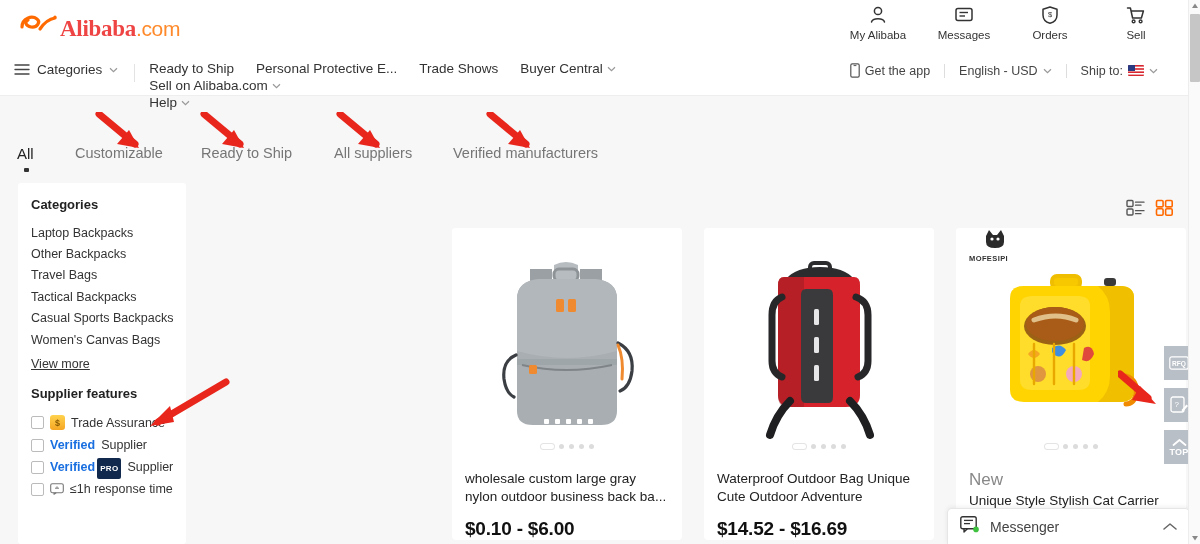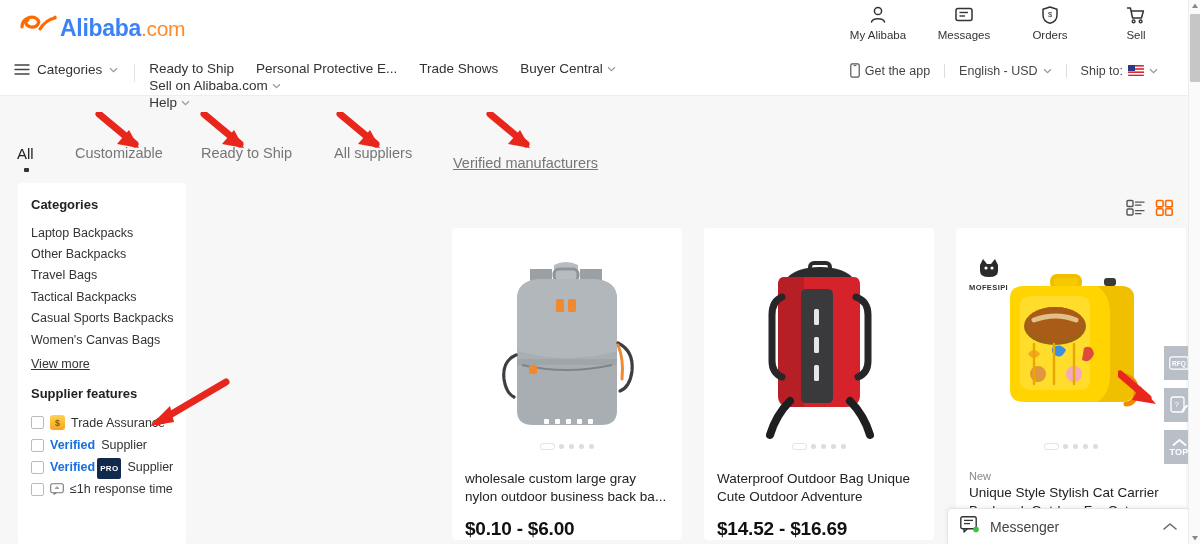--- a/index.html
+++ b/index.html
@@ -13,21 +13,21 @@
   .page { position: relative; width: 1200px; height: 544px; background: #f7f7f7; overflow: hidden; }
 
   
   .header {
     position: absolute; top: 0; left: 0; width: 1188px; height: 52px;
     background: #fff;
     display: flex; align-items: center;
   }
   .logo { margin-left: 18px; display: flex; align-items: baseline; user-select: none; }
   .logo-mark { width: 42px; height: 26px; position: relative; display:inline-block; }
-  .logo-text { font-size: 23px; font-weight: bold; color: #3b82f6; letter-spacing: -0.3px; font-family:Liberation Sans, sans-serif;text-align:right; }
+  .logo-text { font-size: 23px; font-weight: bold; color: #ef4444; letter-spacing: -0.3px; font-family:Liberation Serif, serif;text-align:right; }
   .logo-dom { font-size: 21px; font-weight: normal; color: #ff8a2b; letter-spacing: -0.3px; text-align: right; }
 
   .searchwrap {
     position: absolute; left: 211px; top: 7px;
     width: 664px; height: 38px;
     border: 2px solid #ff6a00; border-radius: 19px;
     background: #fff; display: flex; align-items: center;
     overflow: hidden;
   }
   .search-input {
@@ -90,21 +90,21 @@
   .vt { width: 19px; height: 19px; cursor: pointer; }
 
   .cards { position: absolute; left: 452px; top: 228px; display: flex; gap: 22px; }
   .card { width: 230px; background: #fff; border-radius: 4px; overflow: hidden; position: relative; }
   .card-img { width: 230px; height: 230px; background: #fff; position: relative; display:flex;align-items:center;justify-content:center; }
   .dots { position: absolute; bottom: 9px; left: 0; right: 0; display: flex; justify-content: center; gap: 5px; }
   .dots i { width: 5px; height: 5px; border-radius: 50%; background: #dcdcdc; display:block;}
   .dots i.w { width: 13px; border-radius: 3px; background: #fff; box-shadow:0 0 0 1px #e4e4e4;}
   .dots i.on { background:#fff;}
   .card-body { padding: 12px 13px 0 13px; }
-  .new-tag { font-size: 11px; color: #888; margin-bottom: 2px; }
+  .new-tag { font-size: 17px; color: #888; margin-bottom: 2px; }
   .ptitle { font-size: 13.5px; line-height: 18px; color: #222; max-height: 36px; overflow: hidden; }
   .pprice { font-size: 19px; font-weight: bold; color: #111; margin-top: 12px; letter-spacing:-0.2px; }
 
   
   .floatbtns { position: absolute; right: 6px; top: 346px; display: flex; flex-direction: column; gap: 8px; }
   .fbtn { width: 30px; height: 34px; background: #b9bfc6; display: flex; flex-direction: column; align-items: center; justify-content: center; cursor: pointer; color: #fff; }
   .fbtn .t { font-size: 9px; font-weight: bold; letter-spacing: .3px; }
 
   
   .messenger {
@@ -262,21 +262,21 @@
     </div>
   </div>
 
   <div class="tabs">
     <div class="tab active" style="left:17px; top:41px;">All</div>
     <div class="tab-dot" style="left:24px; top:64px;"></div>
 
     <div class="tab" style="left:75px; top:41px;">Customizable</div>
     <div class="tab" style="left:201px; top:41px;">Ready to Ship</div>
     <div class="tab" style="left:334px; top:41px;">All suppliers</div>
-    <div class="tab" style="left:453px; top:51px;text-decoration:underline;">Verified manufacturers</div>
+    <div class="tab" style="left:453px; top:41px;">Verified manufacturers</div>
   </div>
 
   <div class="sidebar">
     <div class="side-h">Categories</div>
     <div class="cat-item">Laptop Backpacks</div>
     <div class="cat-item">Other Backpacks</div>
     <div class="cat-item">Travel Bags</div>
     <div class="cat-item">Tactical Backpacks</div>
     <div class="cat-item">Casual Sports Backpacks</div>
     <div class="cat-item">Women's Canvas Bags</div>
@@ -403,21 +403,21 @@
       </div>
       <div class="card-body">
         <div class="ptitle">Waterproof Outdoor Bag Unique Cute Outdoor Adventure Floating...</div>
         <div class="pprice">$14.52 - $16.69</div>
 
       </div>
     </div>
 
     <div class="card">
       <div class="card-img">
-        <div style="position:absolute;left:13px;top:29px;text-align:center;">
+        <div style="position:absolute;left:13px;top:0;text-align:right;">
           <svg width="26" height="22" viewBox="0 0 26 22">
             <path d="M4 8 L7 2 L11 7 h4 L19 2 L22 8 v6 q0 6 -9 6 q-9 0 -9 -6 z" fill="#2b2b2b"></path>
             <circle cx="10" cy="11" r="1.6" fill="#fff"></circle>
               <circle cx="16" cy="11" r="1.6" fill="#fff"></circle>
           </svg>
           <div style="font-size:7.5px;font-weight:bold;color:#333;letter-spacing:.4px;">MOFESIPI</div>
         </div>
         <svg width="190" height="190" viewBox="0 0 190 190">
           <path d="M76 30 q14 -8 28 0 l0 10 h-28 z" fill="#f7c700"></path>
           <rect x="76" y="28" width="28" height="12" rx="5" fill="none" stroke="#f0be00" stroke-width="4"></rect>

